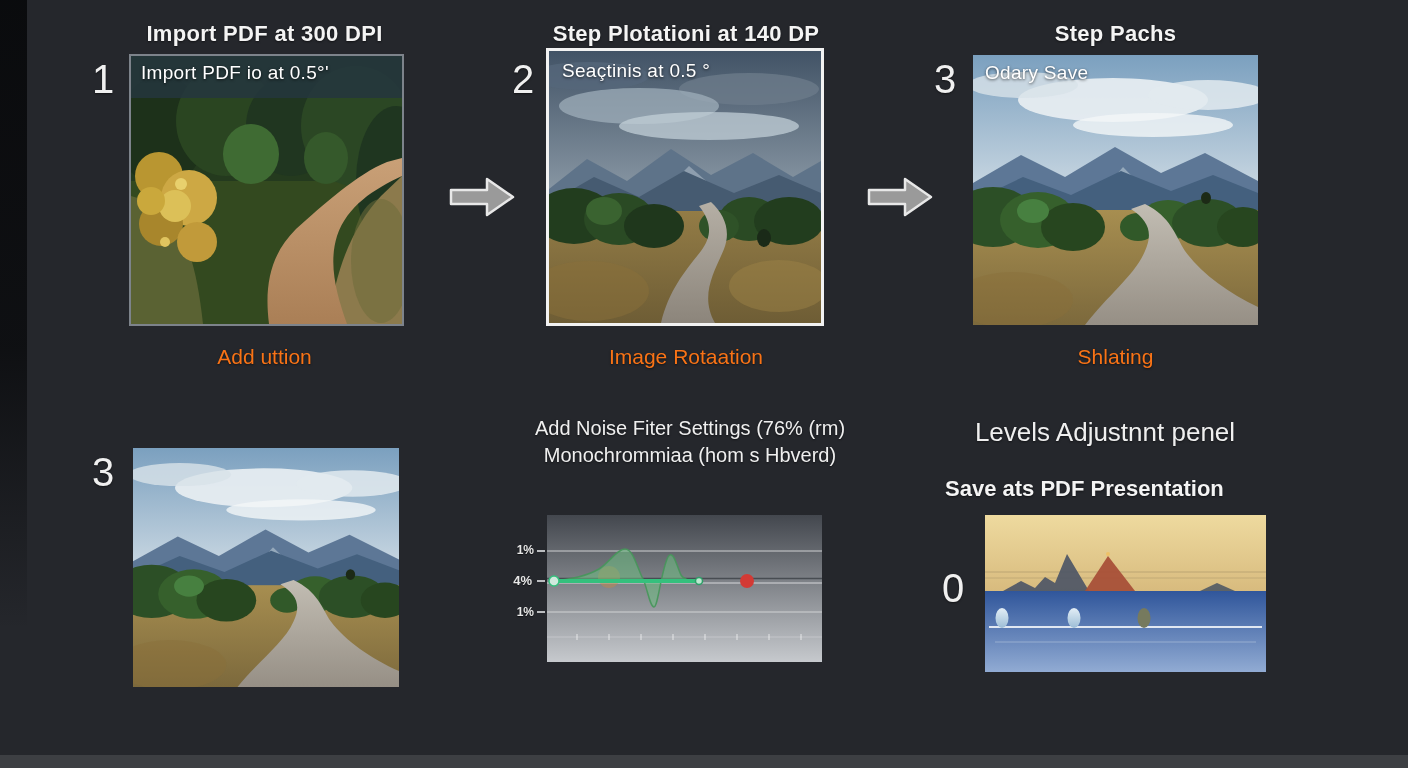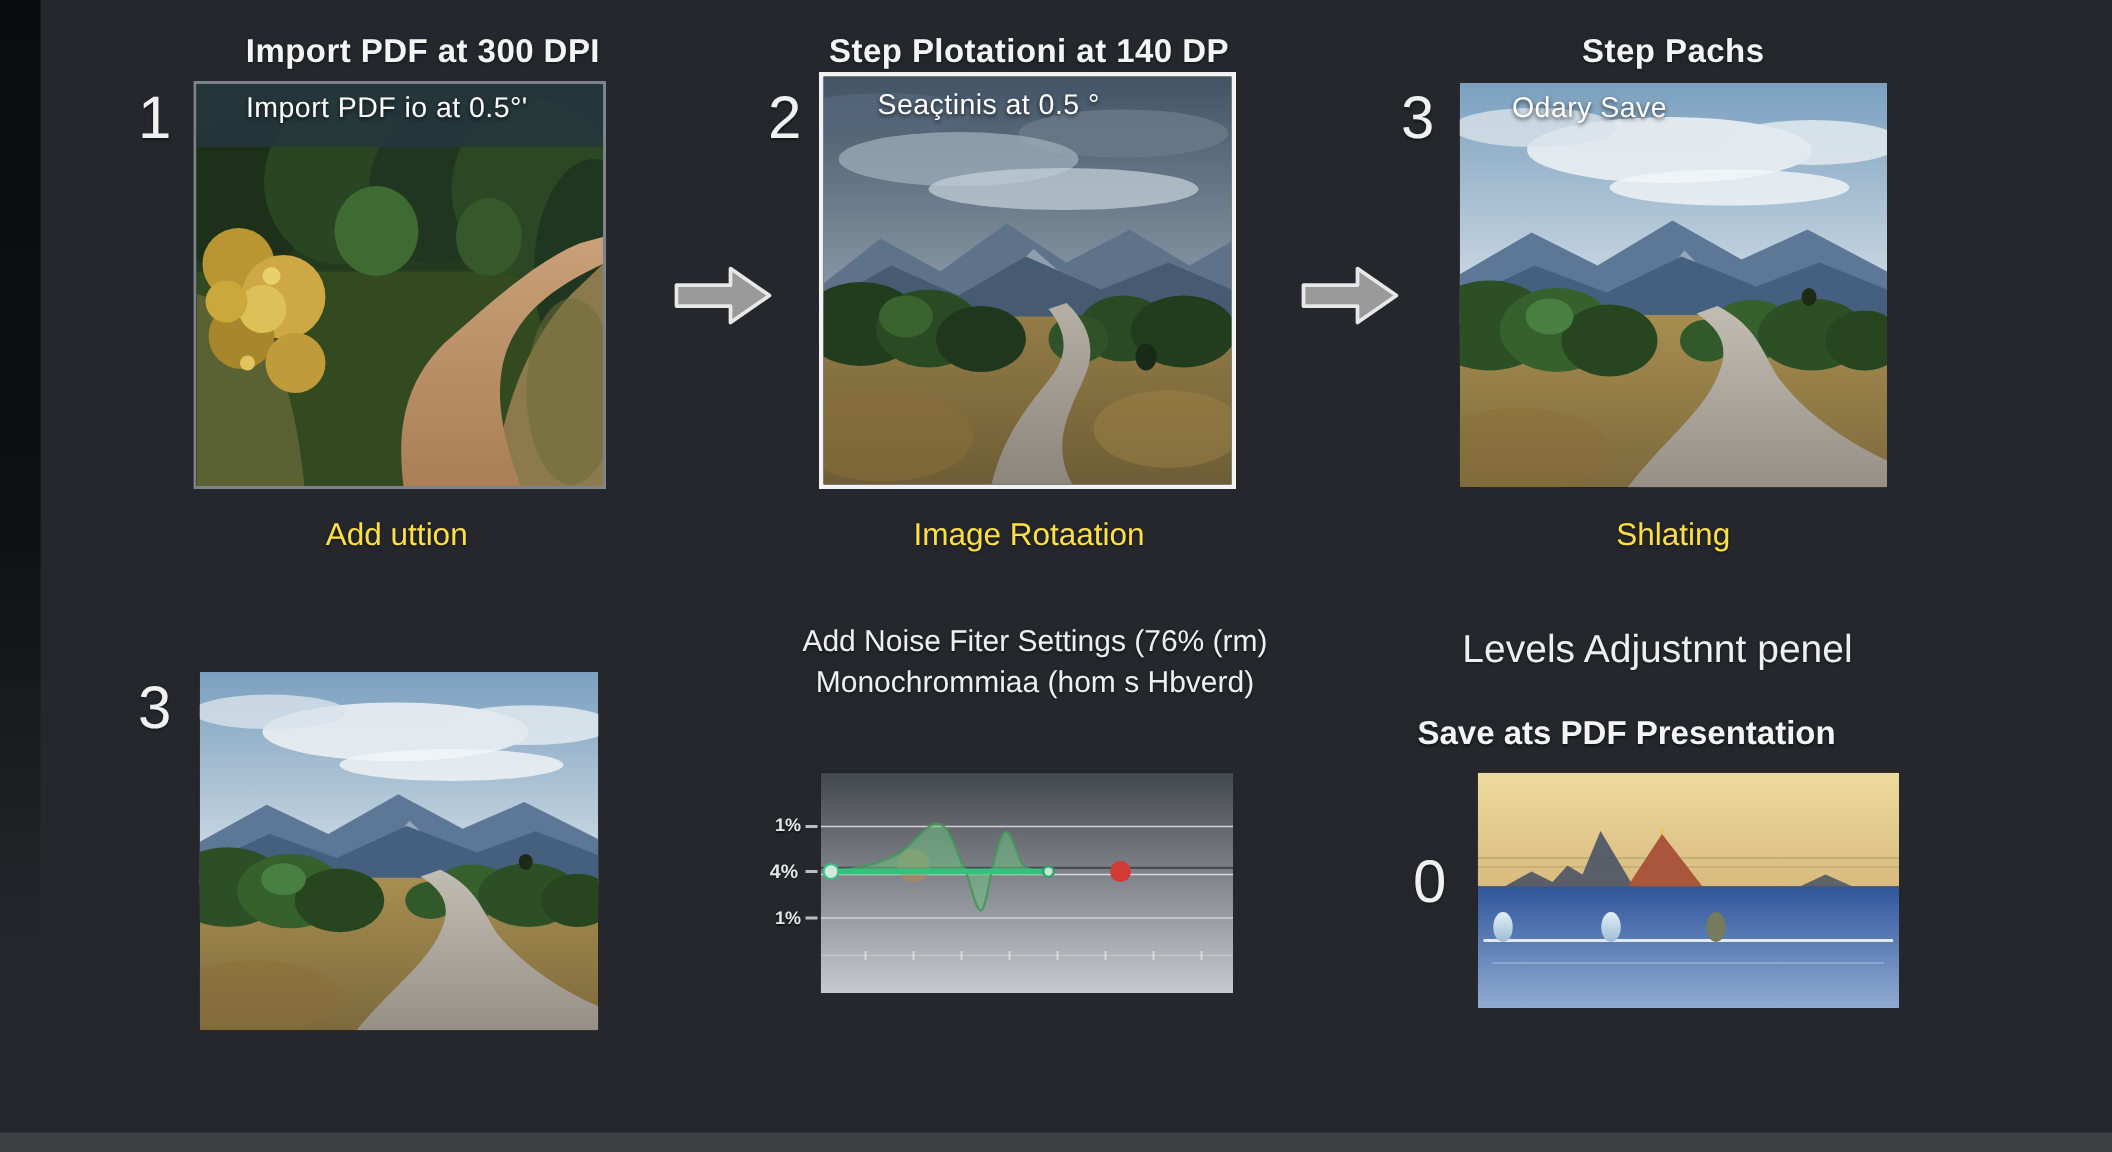--- a/index.html
+++ b/index.html
@@ -11,28 +11,28 @@
   }
   .abs{position:absolute;}
   .step-title{
     font-size:22px;font-weight:600;letter-spacing:.3px;text-align:center;
     color:#f4f4f4;text-shadow:0 1px 2px rgba(0,0,0,.55);
   }
   .step-number{
     font-size:40px;font-weight:400;color:#f0f0f0;text-shadow:0 1px 2px rgba(0,0,0,.5);
   }
   .caption{
-    font-size:21px;font-weight:400;text-align:center;color:#fde047;
+    font-size:21px;font-weight:400;text-align:center;color:#f97316;
     text-shadow:0 1px 2px rgba(0,0,0,.5);
   }
   .img-frame{overflow:hidden;background:#111;}
   .img-frame svg{display:block;width:100%;height:100%;}
   .overlay-label{
     font-size:19px;color:#fff;text-shadow:0 1px 3px rgba(0,0,0,.7);
-    letter-spacing:.3px;white-space:nowrap;margin-left:23px;
+    letter-spacing:.3px;white-space:nowrap;
   }
   .note-line{font-size:20px;font-weight:500;text-align:center;color:#efefef;
     text-shadow:0 1px 2px rgba(0,0,0,.5);}
   .sub-head{font-size:26px;font-weight:400;text-align:center;color:#efefef;
     text-shadow:0 1px 2px rgba(0,0,0,.5);}
   .save-head{font-size:22px;font-weight:600;text-align:left;color:#f4f4f4;
     text-shadow:0 1px 2px rgba(0,0,0,.55);}
   .axis-label{font-size:12px;font-weight:700;color:#e6e6e6;text-align:right;width:34px;
     text-shadow:0 1px 1px rgba(0,0,0,.6);}
   .tick-dash{height:2px;width:8px;background:#d6d8da;opacity:.85;}
@@ -89,21 +89,21 @@
     </linearGradient>
     <linearGradient id="gEgg" x1="0" y1="0" x2="0" y2="1">
       <stop offset="0" stop-color="#e3eef6"></stop>
         <stop offset="1" stop-color="#9cbdd6"></stop>
     </linearGradient>
   </defs>
 </svg>
 
 <div class="abs left-shade"></div>
 
-<div class="abs step-title" style="left:129px;top:21px;width:271px;text-align:right;">Import PDF at 300 DPI</div>
+<div class="abs step-title" style="left:129px;top:21px;width:271px;">Import PDF at 300 DPI</div>
 <div class="abs step-number" style="left:92px;top:57px;">1</div>
 
 <div class="abs img-frame" style="left:129px;top:54px;width:271px;height:268px;border:2px solid #7d838b;">
   <svg viewBox="0 0 271 268" preserveAspectRatio="none">
     <rect width="271" height="268" fill="#33491f"></rect>
     <rect width="271" height="125" fill="#243a1e"></rect>
     <ellipse cx="30" cy="75" rx="45" ry="55" fill="#1d311a"></ellipse>
     <ellipse cx="95" cy="65" rx="50" ry="55" fill="#2a4521"></ellipse>
     <ellipse cx="160" cy="70" rx="45" ry="50" fill="#203620"></ellipse>
     <ellipse cx="225" cy="70" rx="55" ry="60" fill="#2b4724"></ellipse>

